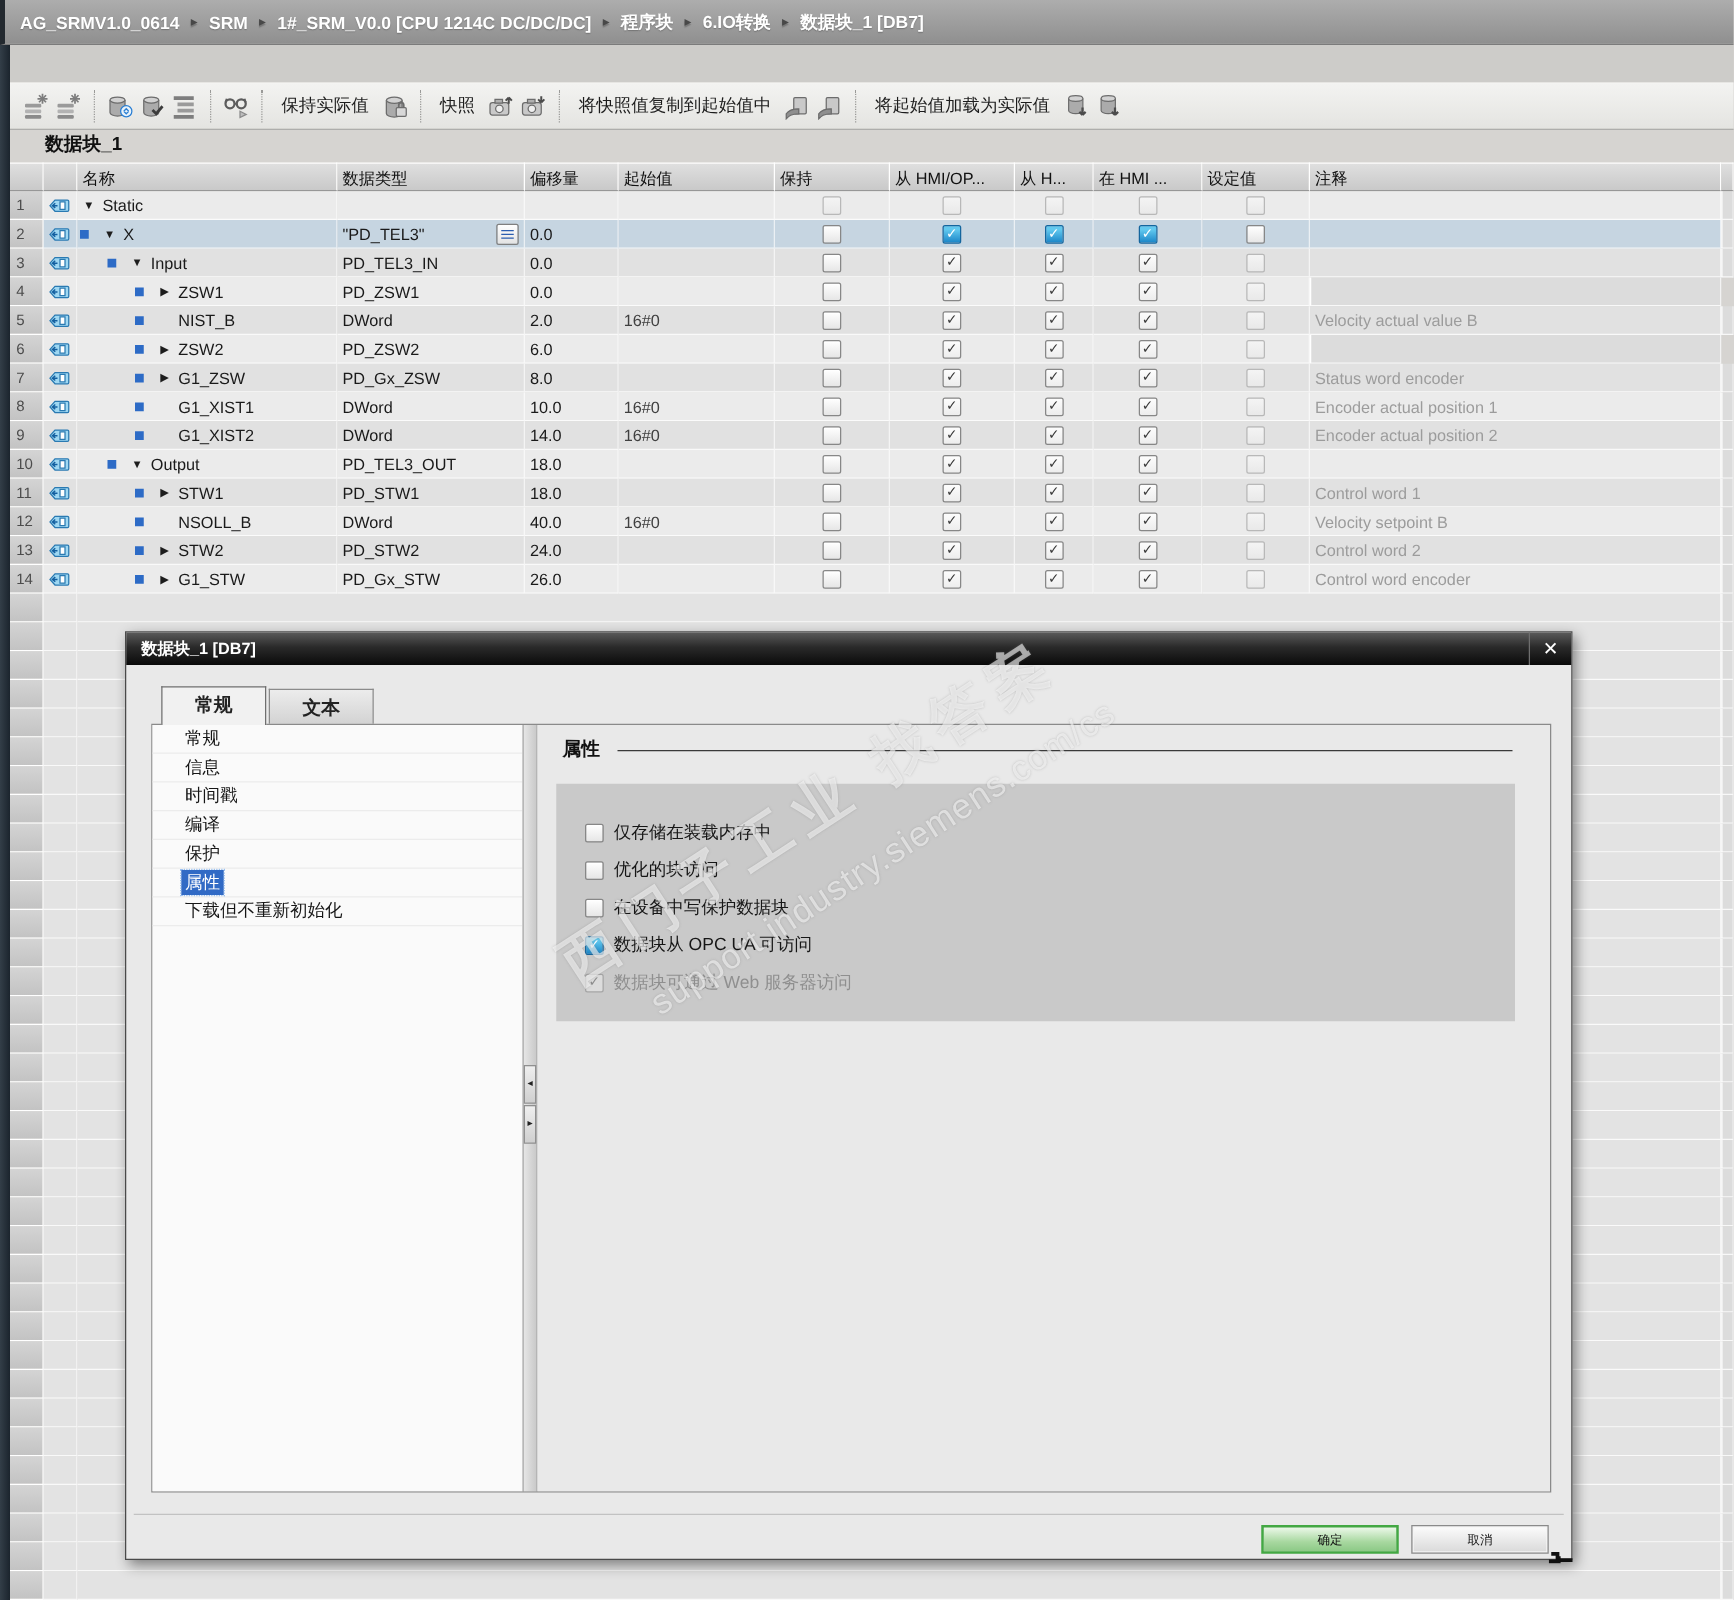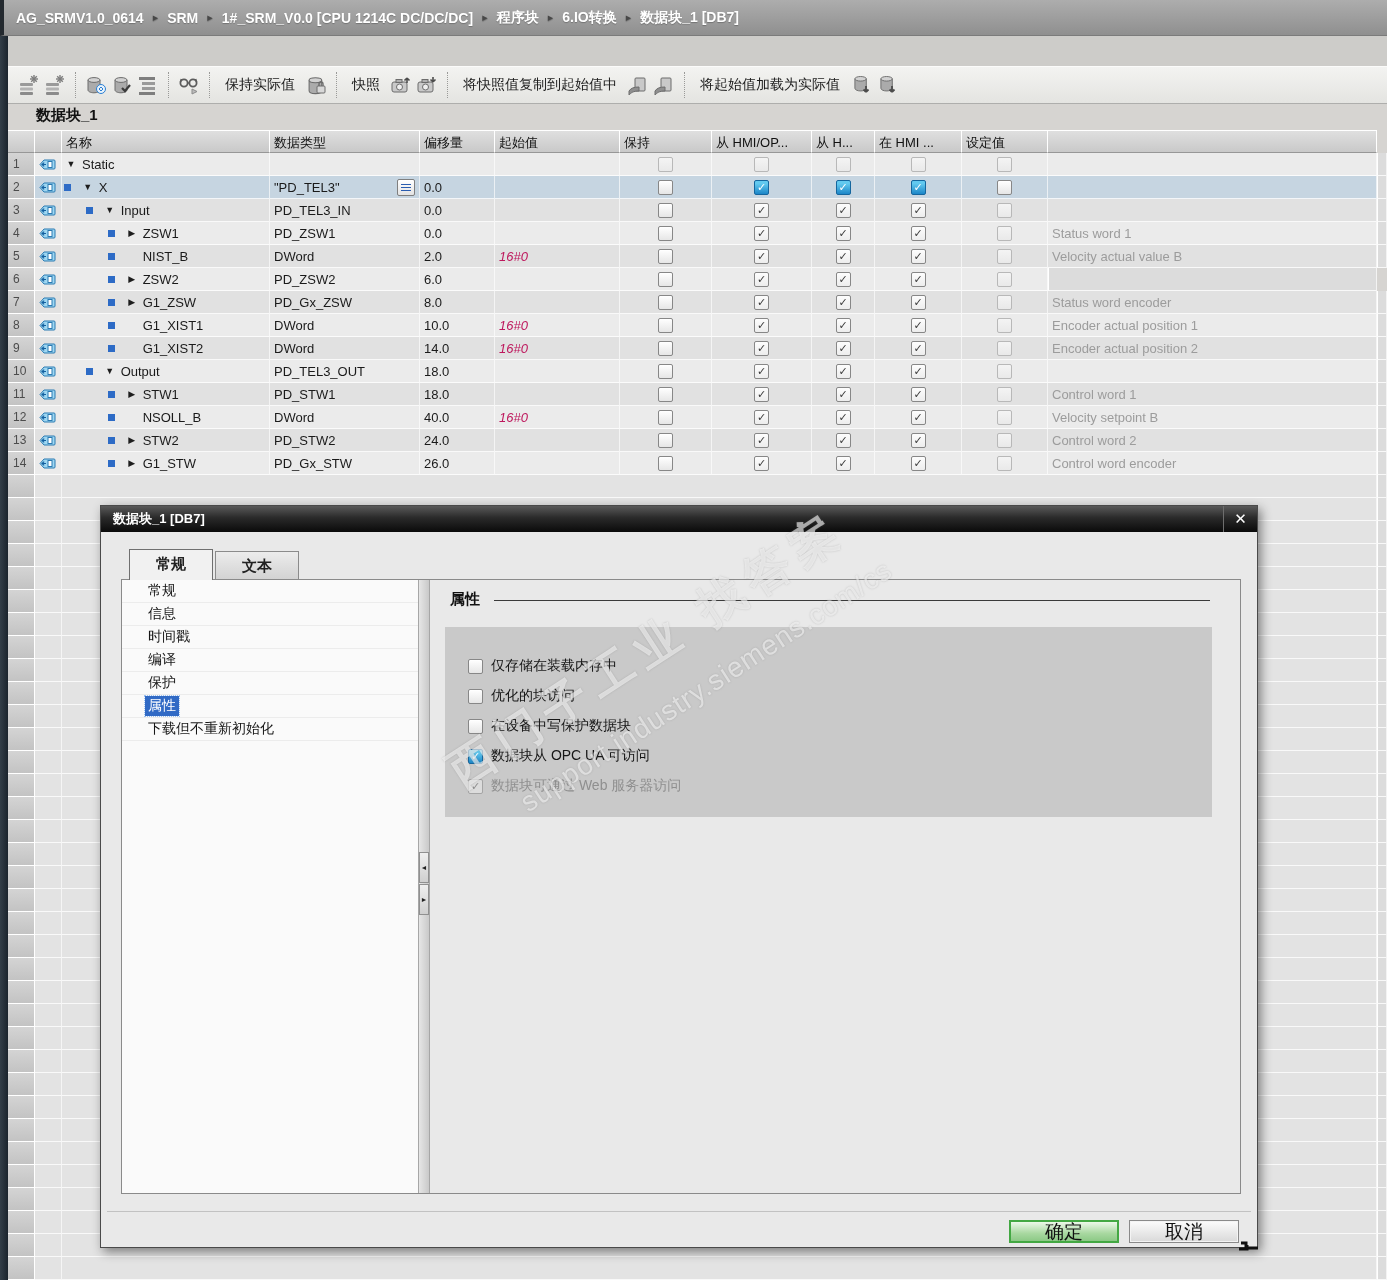--- a/index.html
+++ b/index.html
@@ -56,21 +56,21 @@
   }
   .rownum {
     background:linear-gradient(#d4d4d4,#c3c3c3); color:#4c4c4c; font-size:12px;
     justify-content:flex-start; padding-left:5px;
     border-right:1px solid #fff; border-bottom:1px solid #fff;
   }
   .row-light .cell-bg { background:#ebebeb; }
   .row-dark  .cell-bg { background:#e1e1e1; }
   .row-selected .cell-bg { background:#c6d5e1; }
   .extra-col { background:#dcdcdc; border-left:1px solid #fff; }
-  .muted { color:#be185d;font-style:italic; }
+  .muted { color:#404040; }
   .cmt { color:#9c9c9c; }
   .arrow { font-size:9px; color:#1d1d1d; width:10px; display:inline-block; text-align:center; flex:none; }
   .bluesq { width:7px; height:7px; background:#2d6bc6; flex:none; display:inline-block; }
   .var-icon { flex:none; }
   .cbwrap { justify-content:center; }
   .cb {
     width:15px; height:15px; border-radius:2px; flex:none;
     display:flex; align-items:center; justify-content:center;
     font-size:11px; font-weight:bold; line-height:1;
   }
@@ -136,21 +136,21 @@
   .opt-panel {
     position:absolute; left:15px; top:47px; width:767px; height:190px;
     background:#c9c9c9; padding:24px 0 0 23px;
   }
   .opt-row { height:30px; display:flex; align-items:center; gap:8px; }
   .opt-label { font-size:14px; color:#161616; }
   .opt-label.dim { color:#8f8f8f; }
   .dlg-footline { position:absolute; left:6px; right:6px; top:705px; border-top:1px solid #c2c2c2; }
   .dlg-buttons { position:absolute; right:18px; bottom:4px; display:flex; gap:10px; }
   .btn {
-    width:110px; height:23px; font-size:19px; color:#111;
+    width:110px; height:23px; font-size:10px; color:#111;
     display:flex; align-items:center; justify-content:center;
   }
   .btn-ok { background:linear-gradient(#ecf8e9,#a8d8a0 60%,#8cc986); border:2px solid #43a843; }
   .btn-cancel { background:linear-gradient(#fcfcfc,#d9d9d9); border:1px solid #8a8a8a; box-shadow:0 0 0 1px #f4f4f4 inset; }
   .resize-grip { position:absolute; right:-2px; bottom:-4px; width:20px; height:20px; z-index:11; }
   
   .watermark {
     position:absolute; left:660px; top:670px; z-index:20; pointer-events:none;
     transform:translate(-50%,-50%) rotate(-33deg); text-align:center; white-space:nowrap;
     color:rgba(255,255,255,0.58); text-shadow:0 0 2px rgba(110,110,110,0.35);
@@ -315,20 +315,21 @@
       <div class="hcell"></div>
       <div class="hcell">名称</div>
       <div class="hcell">数据类型</div>
       <div class="hcell">偏移量</div>
       <div class="hcell">起始值</div>
       <div class="hcell">保持</div>
       <div class="hcell">从 HMI/OP...</div>
       <div class="hcell">从 H...</div>
       <div class="hcell">在 HMI ...</div>
       <div class="hcell">设定值</div>
+      <div class="hcell">注释</div>
       <div class="hcell"></div>
     </div>
     <div class="drow row-light">
       <div class="dcell rownum">1</div>
       <div class="dcell cell-bg">
         <svg class="var-icon" width="17" height="13" viewBox="0 0 17 13">
           <path d="M1 6.5 L5 2 h10 a1 1 0 0 1 1 1 v7 a1 1 0 0 1-1 1 H5 z" fill="#9ed7f2" stroke="#2a7ab2"></path>
           <rect x="9" y="3.5" width="4" height="6" fill="#fff" stroke="#2a7ab2"></rect>
           <path d="M3 6.5 h4 M5.2 4.6 L3 6.5 l2.2 1.9" fill="none" stroke="#1460a0" stroke-width="1.2"></path>
         </svg>
@@ -454,21 +455,20 @@
       </div>
       <div class="dcell cell-bg cbwrap">
         <div class="cb cb-on-gray">✓</div>
       </div>
       <div class="dcell cell-bg cbwrap">
         <div class="cb cb-on-gray">✓</div>
       </div>
       <div class="dcell cell-bg cbwrap">
         <div class="cb cb-off-dim"></div>
       </div>
-      <div class="dcell cell-bg cmt">Status word 1</div>
       <div class="dcell extra-col"></div>
     </div>
     <div class="drow row-dark">
       <div class="dcell rownum">5</div>
       <div class="dcell cell-bg">
         <svg class="var-icon" width="17" height="13" viewBox="0 0 17 13">
           <path d="M1 6.5 L5 2 h10 a1 1 0 0 1 1 1 v7 a1 1 0 0 1-1 1 H5 z" fill="#9ed7f2" stroke="#2a7ab2"></path>
           <rect x="9" y="3.5" width="4" height="6" fill="#fff" stroke="#2a7ab2"></rect>
           <path d="M3 6.5 h4 M5.2 4.6 L3 6.5 l2.2 1.9" fill="none" stroke="#1460a0" stroke-width="1.2"></path>
         </svg>

